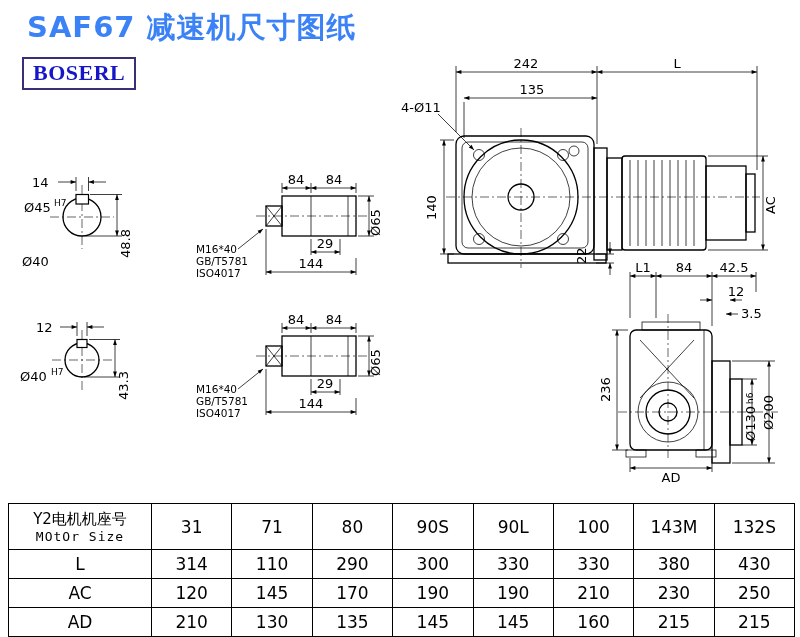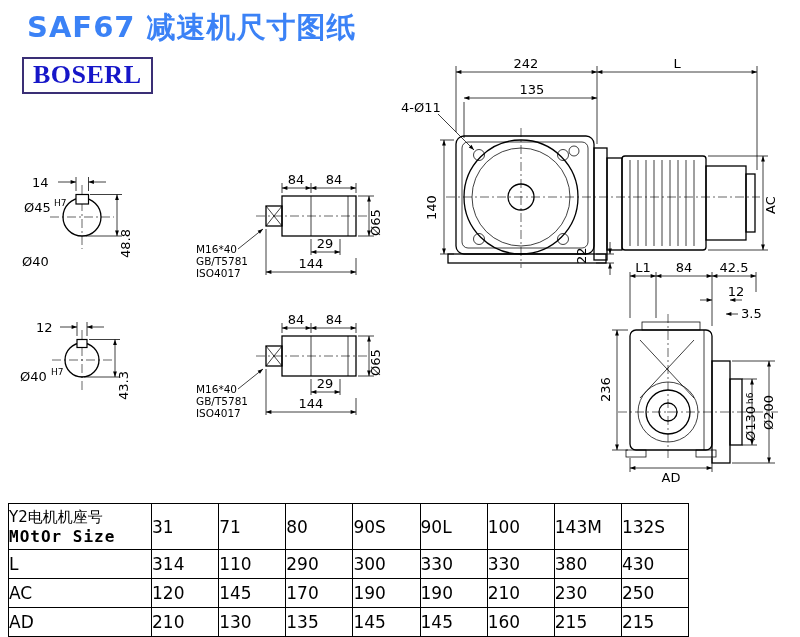--- a/index.html
+++ b/index.html
@@ -1,37 +1,37 @@
 <!DOCTYPE html>
 <html><head>
 <meta charset="utf-8">
 <style>
   * { margin:0; padding:0; box-sizing:border-box; }
   html,body { width:800px; height:637px; background:#fff; position:relative; overflow:hidden;
               font-family:"DejaVu Sans","Liberation Sans",sans-serif; }
   .title { position:absolute; left:27px; top:8px; font-size:29px; font-weight:bold; color:#3b82f6;
            letter-spacing:1px; white-space:nowrap; }
   .logo  { position:absolute; left:22px; top:57px; border:2px solid #3a2f75; padding:1px 9px 2px; background:#fff; }
-  .logo span { font-family:"Liberation Serif","DejaVu Serif",serif; font-size:26px; font-weight:bold;
+  .logo span { font-family:"Liberation Serif","DejaVu Serif",serif; font-size:22px; font-weight:bold;
                color:#1616c8; letter-spacing:.5px; }
   svg.drawing { position:absolute; left:0; top:0; }
   .ln { stroke:#000; stroke-width:1.3; fill:none; }
   .tn { stroke:#000; stroke-width:.75; fill:none; }
   .cl { stroke:#000; stroke-width:.6; fill:none; stroke-dasharray:9 3 2 3; }
   .key { fill:#fff; stroke:#000; stroke-width:1.2; }
   .dim { font-size:13px; fill:#000; }
   .dims { font-size:10.5px; fill:#000; }
   .dimsup { font-size:9px; fill:#000; }
   .mid { text-anchor:middle; }
-  table.size-table { position:absolute; left:8px; top:503px; width:681px; border-collapse:collapse;
-                     table-layout:fixed; font-size:17px; color:#000; }
+  table.size-table { position:absolute; left:8px; top:503px; width:787px; border-collapse:collapse;
+                     table-layout:fixed; text-align:center; font-size:17px; color:#000; }
   .size-table td { border:1.5px solid #000; height:29px; padding:0; vertical-align:middle; }
   .size-table tr.head td { height:46px; }
   .size-table .hdr { font-size:15px; }
-  .size-table .hdr .sub { font-size:16px; letter-spacing:1px; font-family:"DejaVu Sans Mono","Liberation Mono",monospace;font-weight:bold; }
+  .size-table .hdr .sub { font-size:13px; letter-spacing:1px; font-family:"DejaVu Sans Mono","Liberation Mono",monospace; }
   col.c0 { width:143px; }
 </style>
 </head>
 <body>
 
 <h1 class="title">SAF67 减速机尺寸图纸</h1>
 <div class="logo">
   <span>BOSERL</span>
 </div>
 

